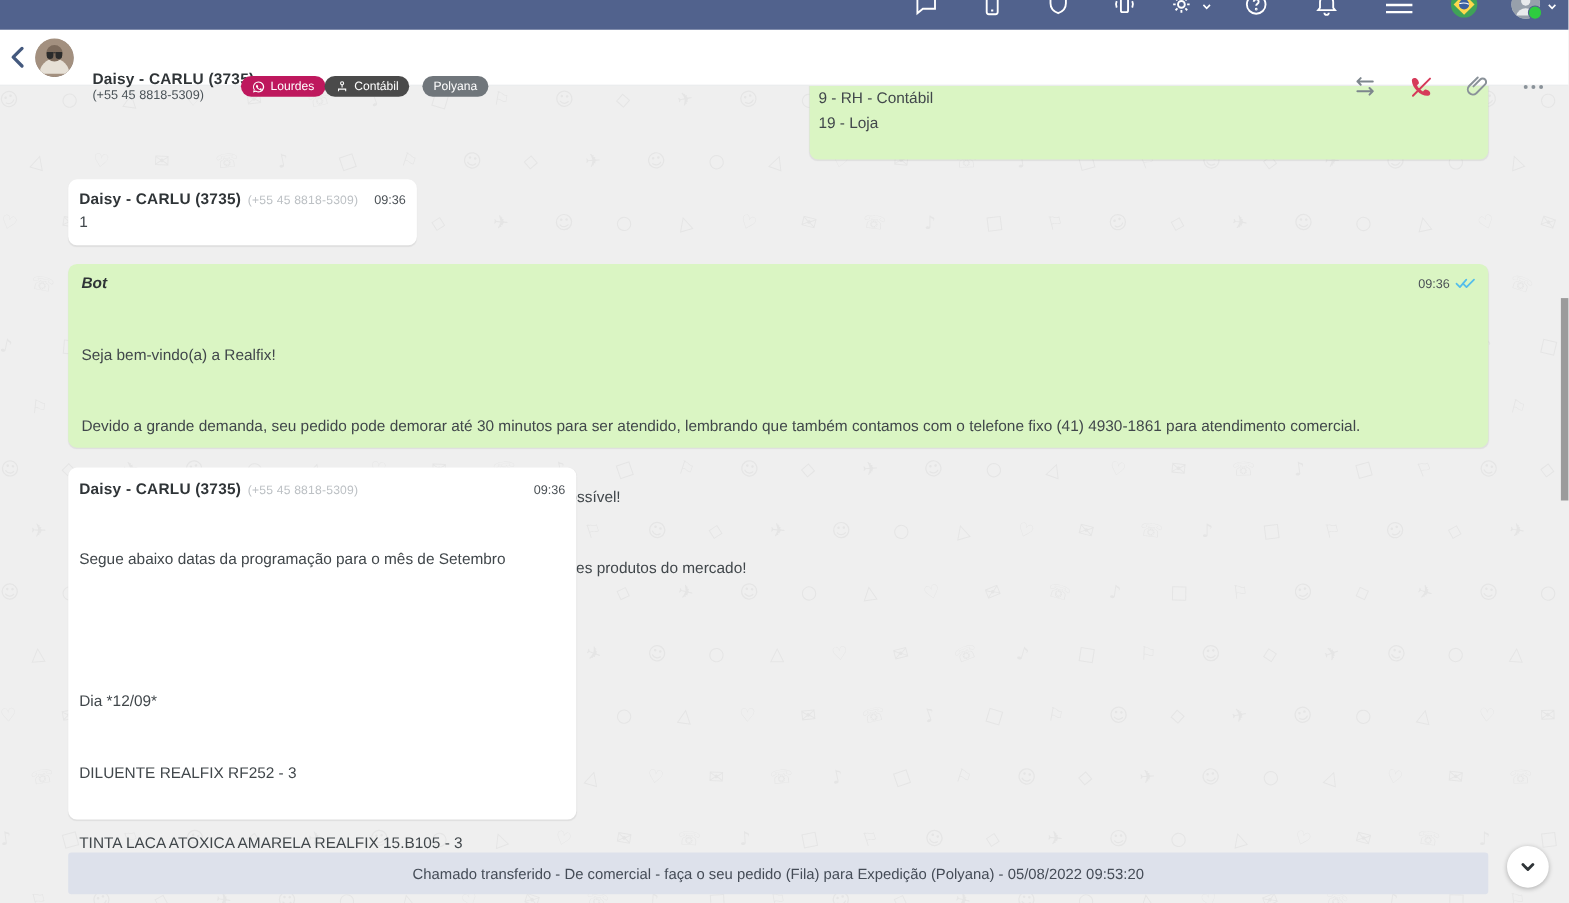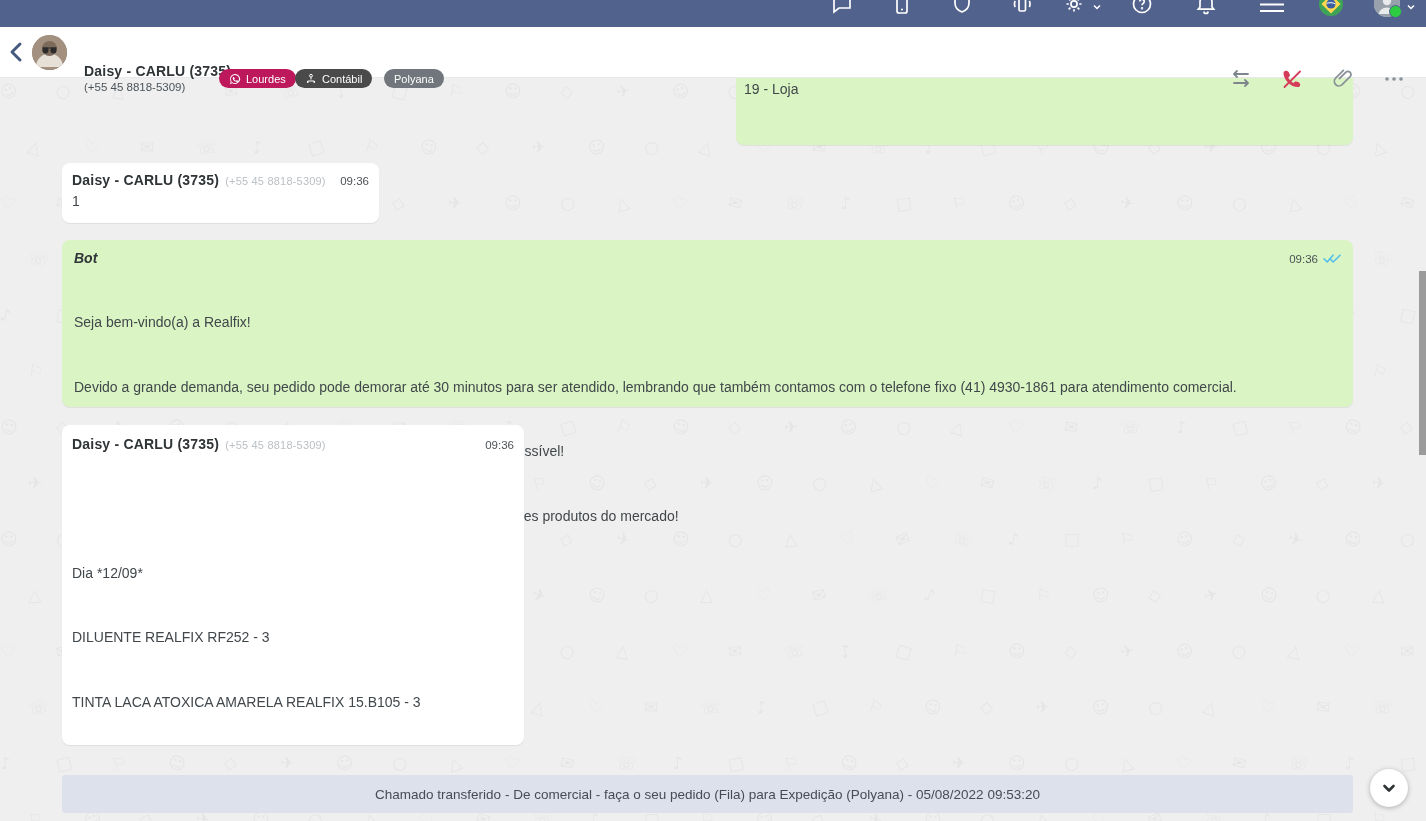--- a/index.html
+++ b/index.html
@@ -602,20 +602,21 @@
       <span style="left: 1036px; top: 734px; transform: rotate(-8deg);">△</span>
       <span style="left: 1092px; top: 734px; transform: rotate(-15deg);">♡</span>
       <span style="left: 1148px; top: 734px; transform: rotate(-22deg);">✉</span>
       <span style="left: 1204px; top: 734px; transform: rotate(15deg);">☏</span>
       <span style="left: 1260px; top: 734px; transform: rotate(8deg);">♪</span>
       <span style="left: 1316px; top: 734px; transform: rotate(1deg);">□</span>
       <span style="left: 1372px; top: 734px; transform: rotate(-6deg);">⚐</span>
     </div>
 
   <div class="bubble bubble-green menu-tail">
+    <div class="msg-text">9 - RH - Contábil</div>
     <div class="msg-text">19 - Loja</div>
   </div>
 
   <div class="bubble bubble-white msg-reply1">
     <div class="msg-header">
       <span class="msg-sender">Daisy - CARLU (3735)</span>
       <span class="msg-phone">(+55 45 8818-5309)</span>
       <span class="msg-time">09:36</span>
     </div>
     <div class="msg-text" style="margin-top:3px">1</div>
@@ -641,20 +642,21 @@
     </div>
   </div>
 
   <div class="bubble bubble-white msg-schedule">
     <div class="msg-header">
       <span class="msg-sender">Daisy - CARLU (3735)</span>
       <span class="msg-phone">(+55 45 8818-5309)</span>
       <span class="msg-time">09:36</span>
     </div>
     <div class="msg-text" style="margin-top:3px">
+      <div>Segue abaixo datas da programação para o mês de Setembro</div>
       <div class="blank-line"></div>
       <div>Dia *12/09*</div>
       <div>DILUENTE REALFIX RF252 - 3</div>
       <div>TINTA LACA ATOXICA AMARELA REALFIX 15.B105 - 3</div>
       <div class="blank-line"></div>
       
       
       
       
       

